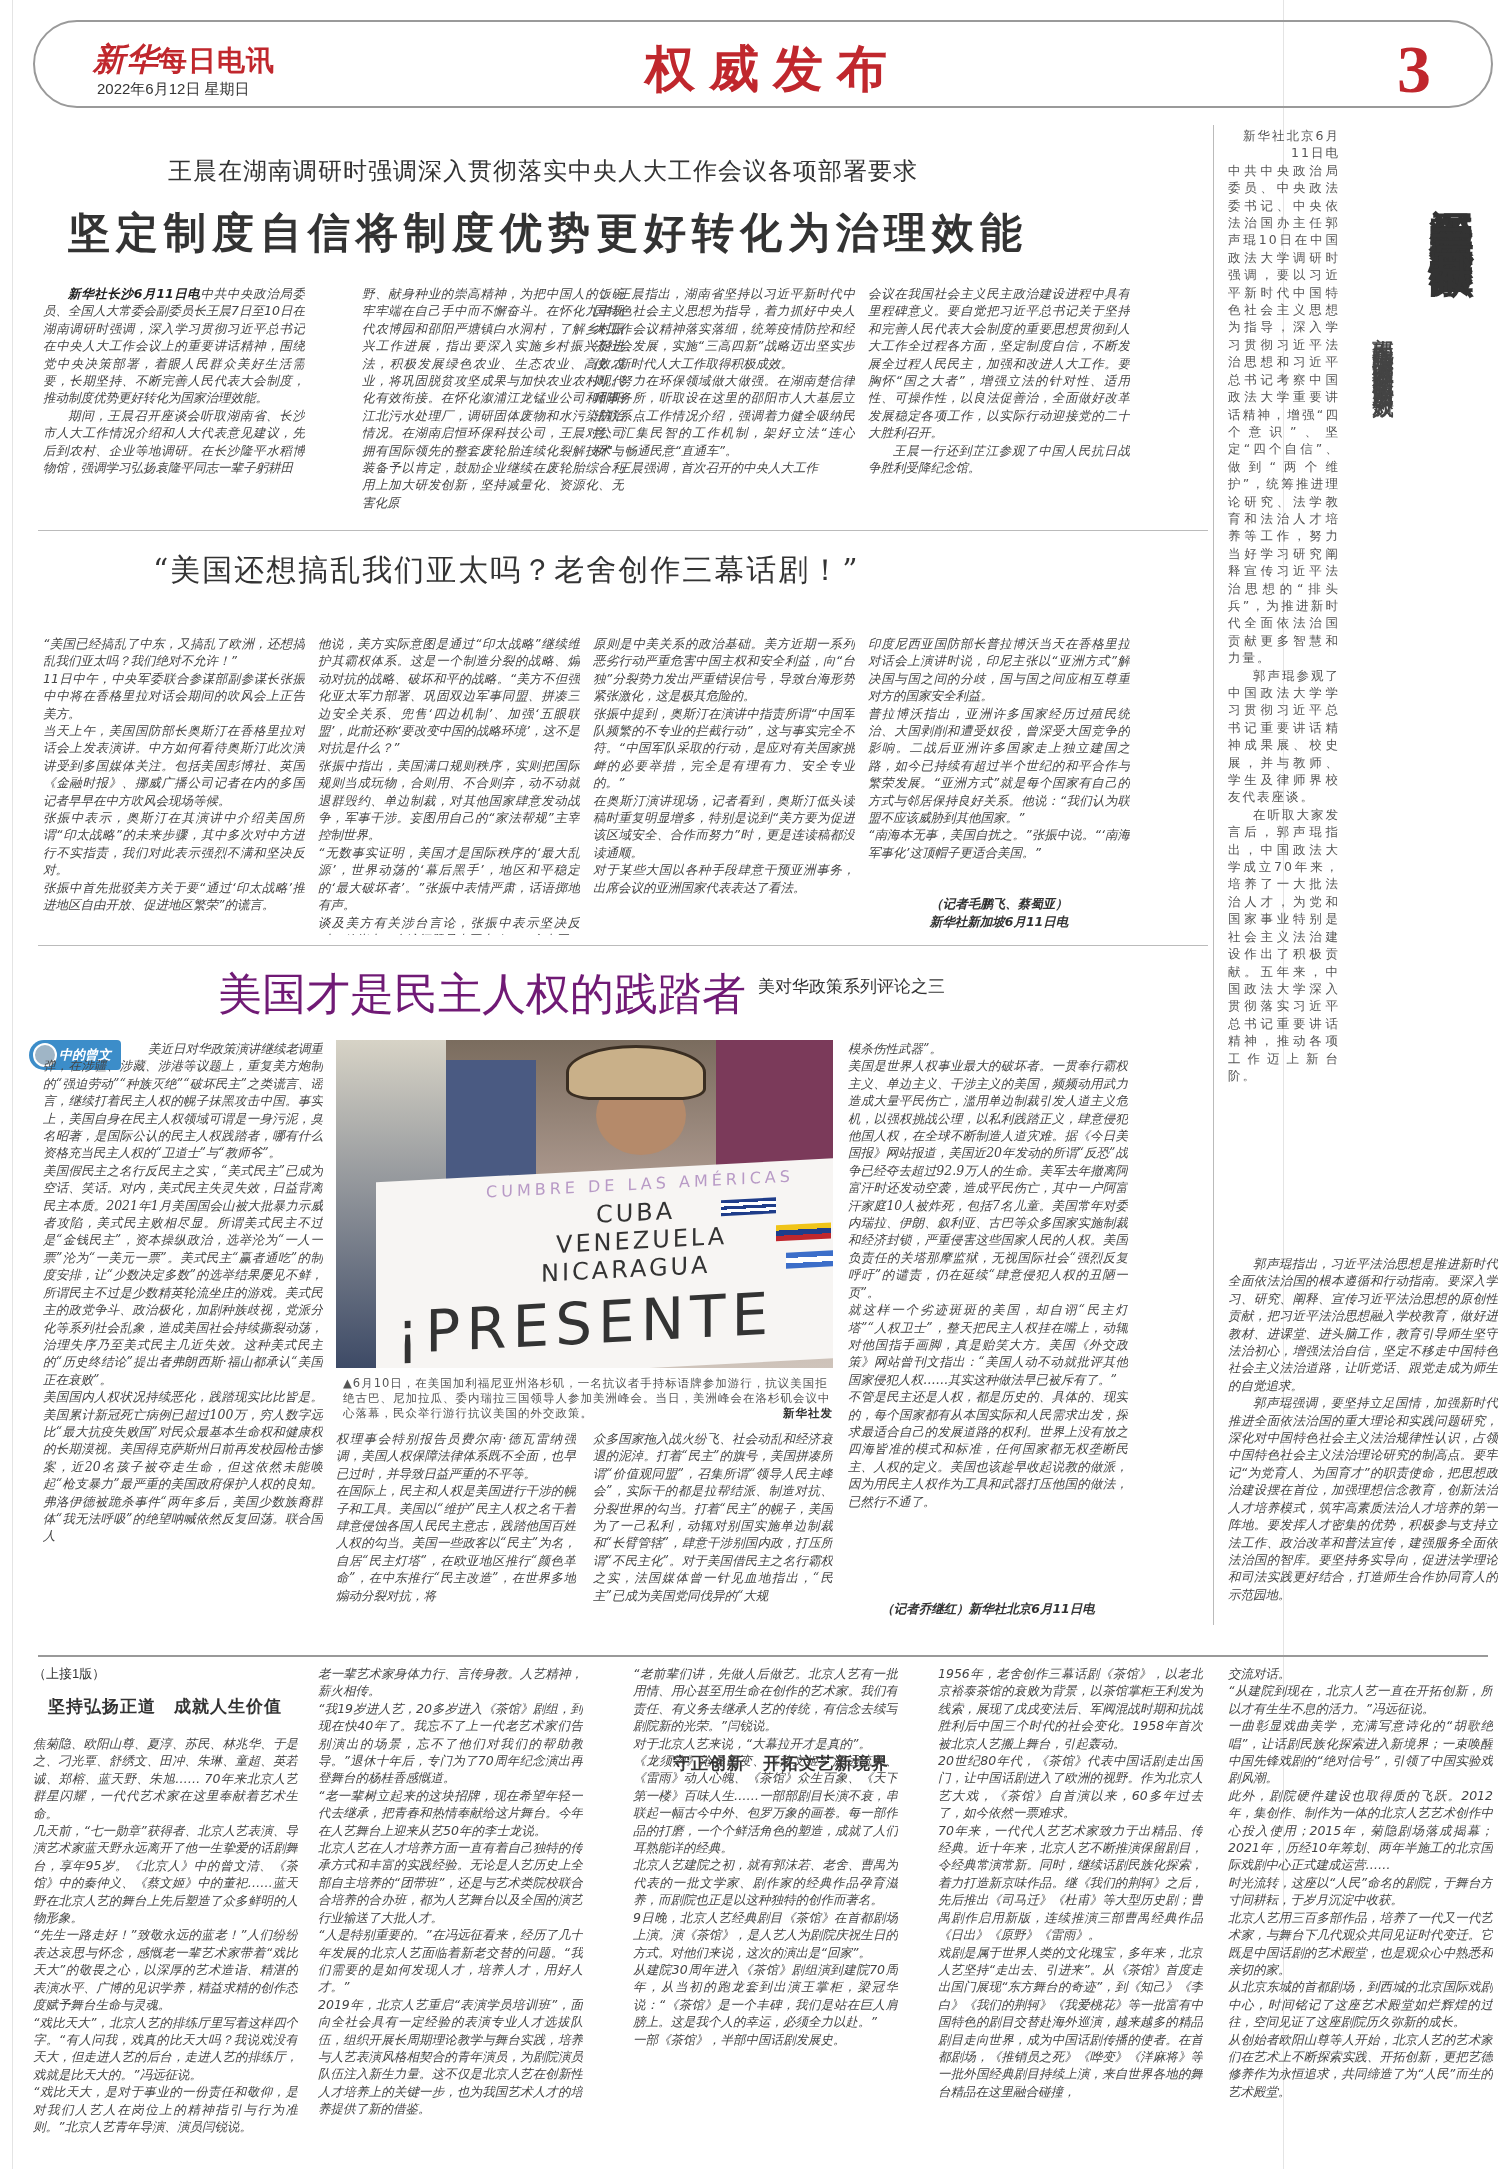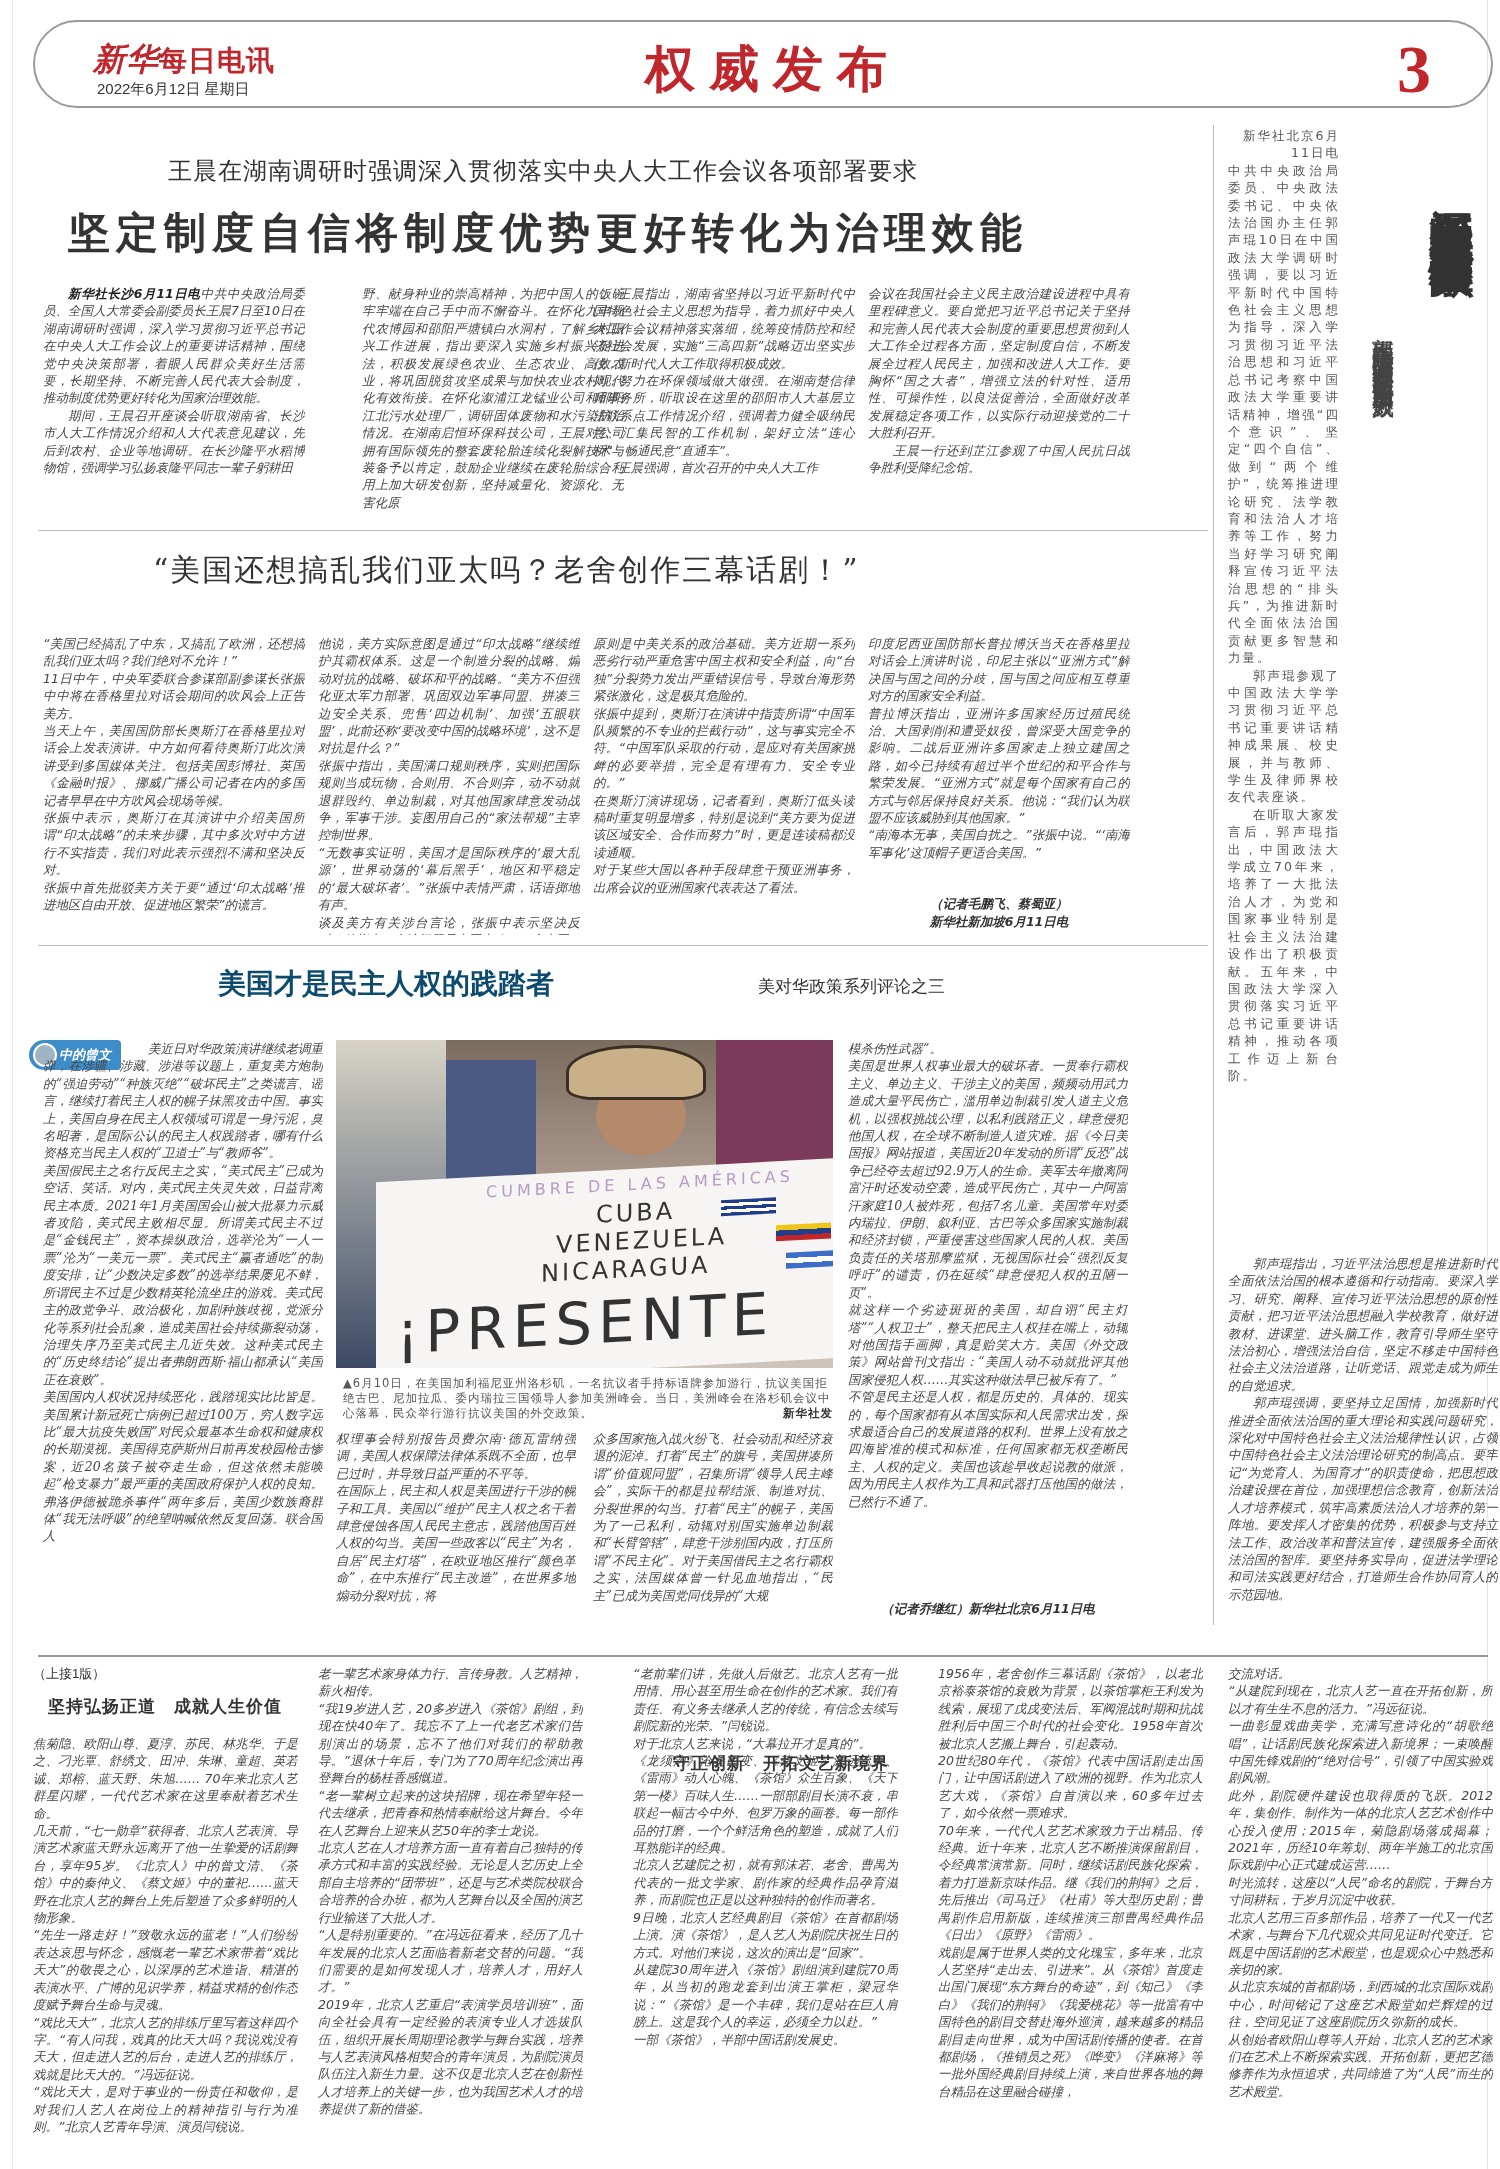--- a/index.html
+++ b/index.html
@@ -1,17 +1,17 @@
 <!DOCTYPE html>
 <html><head>
 <meta charset="utf-8">
 <style>
   * { box-sizing: border-box; margin: 0; padding: 0; }
   body { width: 1500px; height: 2169px; background: #fff; font-family: "DejaVu Serif", serif; color: #3a3a3a; overflow: hidden; position: relative; }
-  .page { position: absolute; left: 12px; top: 0; width: 1476px; height: 2169px; border-left: 1px solid #e4e4e4; border-right: 1px solid #e4e4e4; }
+  .page { position: absolute; left: 12px; top: 0; width: 1272px; height: 2169px; border-left: 1px solid #e4e4e4; border-right: 1px solid #e4e4e4; }
   .masthead { position: absolute; left: 20px; top: 20px; width: 1460px; height: 88px; border: 2px solid #9a9a9a; border-radius: 44px; }
   .brand { position: absolute; left: 58px; top: 16px; color: #c0272d; font-family: "DejaVu Serif", serif; font-weight: bold; font-size: 28px; letter-spacing: 1px; }
   .brand .big { font-style: italic; font-size: 32px; }
   .date { position: absolute; left: 62px; top: 58px; font-family: "Liberation Sans", sans-serif; font-size: 15px; color: #333; }
   .section { position: absolute; left: 610px; top: 14px; color: #c0272d; font-family: "DejaVu Serif", serif; font-weight: bold; font-size: 50px; letter-spacing: 14px; }
   .pageno { position: absolute; right: 60px; top: 8px; color: #c0272d; font-family: "Liberation Serif", serif; font-weight: bold; font-size: 68px; }
 
   .sub-headline { position: absolute; left: 155px; top: 155px; font-family: "Liberation Sans", sans-serif; font-size: 24px; color: #333; letter-spacing: 1px; }
   .headline { position: absolute; left: 55px; top: 205px; font-family: "DejaVu Serif", serif; font-weight: bold; font-size: 42px; color: #333; letter-spacing: 6px; }
 
@@ -21,21 +21,21 @@
   .vline { position: absolute; width: 1px; background: #bbb; }
   .hline { position: absolute; height: 1px; background: #bbb; }
 
   .rt-text { position: absolute; left: 1215px; top: 127px; width: 112px; font-size: 12.5px; line-height: 17.4px; color: #555; font-family: "DejaVu Sans", sans-serif; text-align: justify; letter-spacing: 2px; }
   .rt-text p { text-indent: 2em; }
   .vert-title { position: absolute; left: 1410px; top: 175px; writing-mode: vertical-rl; font-family: "DejaVu Serif", serif; font-weight: bold; font-size: 44px; color: #333; letter-spacing: 2px; }
   .vert-sub { position: absolute; left: 1355px; top: 320px; writing-mode: vertical-rl; font-family: "DejaVu Sans", sans-serif; font-size: 22px; color: #444; letter-spacing: 2px; }
 
   .quote-title { position: absolute; left: 140px; top: 550px; font-family: "DejaVu Serif", serif; font-size: 30px; color: #333; letter-spacing: 2px; }
 
-  .h2 { position: absolute; left: 205px; top: 965px; font-family: "DejaVu Serif", serif; font-size: 28px; color: #0c4a6e; font-weight: bold; }
+  .h2 { position: absolute; left: 205px; top: 965px; font-family: "DejaVu Serif", serif; font-size: 44px; color: #701a75; }
   .h2-sub { position: absolute; left: 745px; top: 975px; font-family: "Liberation Sans", sans-serif; font-size: 17px; color: #333; }
   .badge { position: absolute; left: 16px; top: 1040px; width: 92px; height: 30px; background: #3c8dc9; border-radius: 15px 4px 4px 15px; color: #fff; font-family: "DejaVu Sans", sans-serif; font-style: italic; font-weight: bold; font-size: 13px; line-height: 30px; padding-left: 30px; }
   .badge .globe { position: absolute; left: 4px; top: 3px; width: 24px; height: 24px; border-radius: 50%; border: 2px solid #fff; background: #9fb5c6; }
 
   .photo { position: absolute; left: 323px; top: 1040px; width: 497px; height: 328px; overflow: hidden; background: linear-gradient(180deg,#7a6c5e 0%,#a8958a 40%,#cfc4bb 100%); }
   .photo .p1 { position: absolute; left: 0; top: 0; width: 110px; height: 328px; background: linear-gradient(180deg,#d7d3c6,#3d4a66); }
   .photo .p2 { position: absolute; left: 110px; top: 20px; width: 90px; height: 200px; background: #4a5a82; }
   .photo .p3 { position: absolute; left: 380px; top: 0; width: 117px; height: 140px; background: #7b3a5a; }
   .photo .face { position: absolute; left: 260px; top: 35px; width: 90px; height: 80px; border-radius: 50%; background: #b58a6a; }
   .photo .hat { position: absolute; left: 230px; top: 5px; width: 140px; height: 55px; border-radius: 50% 50% 20% 20%; background: #c9b089; border: 3px solid #3a2e22; }

